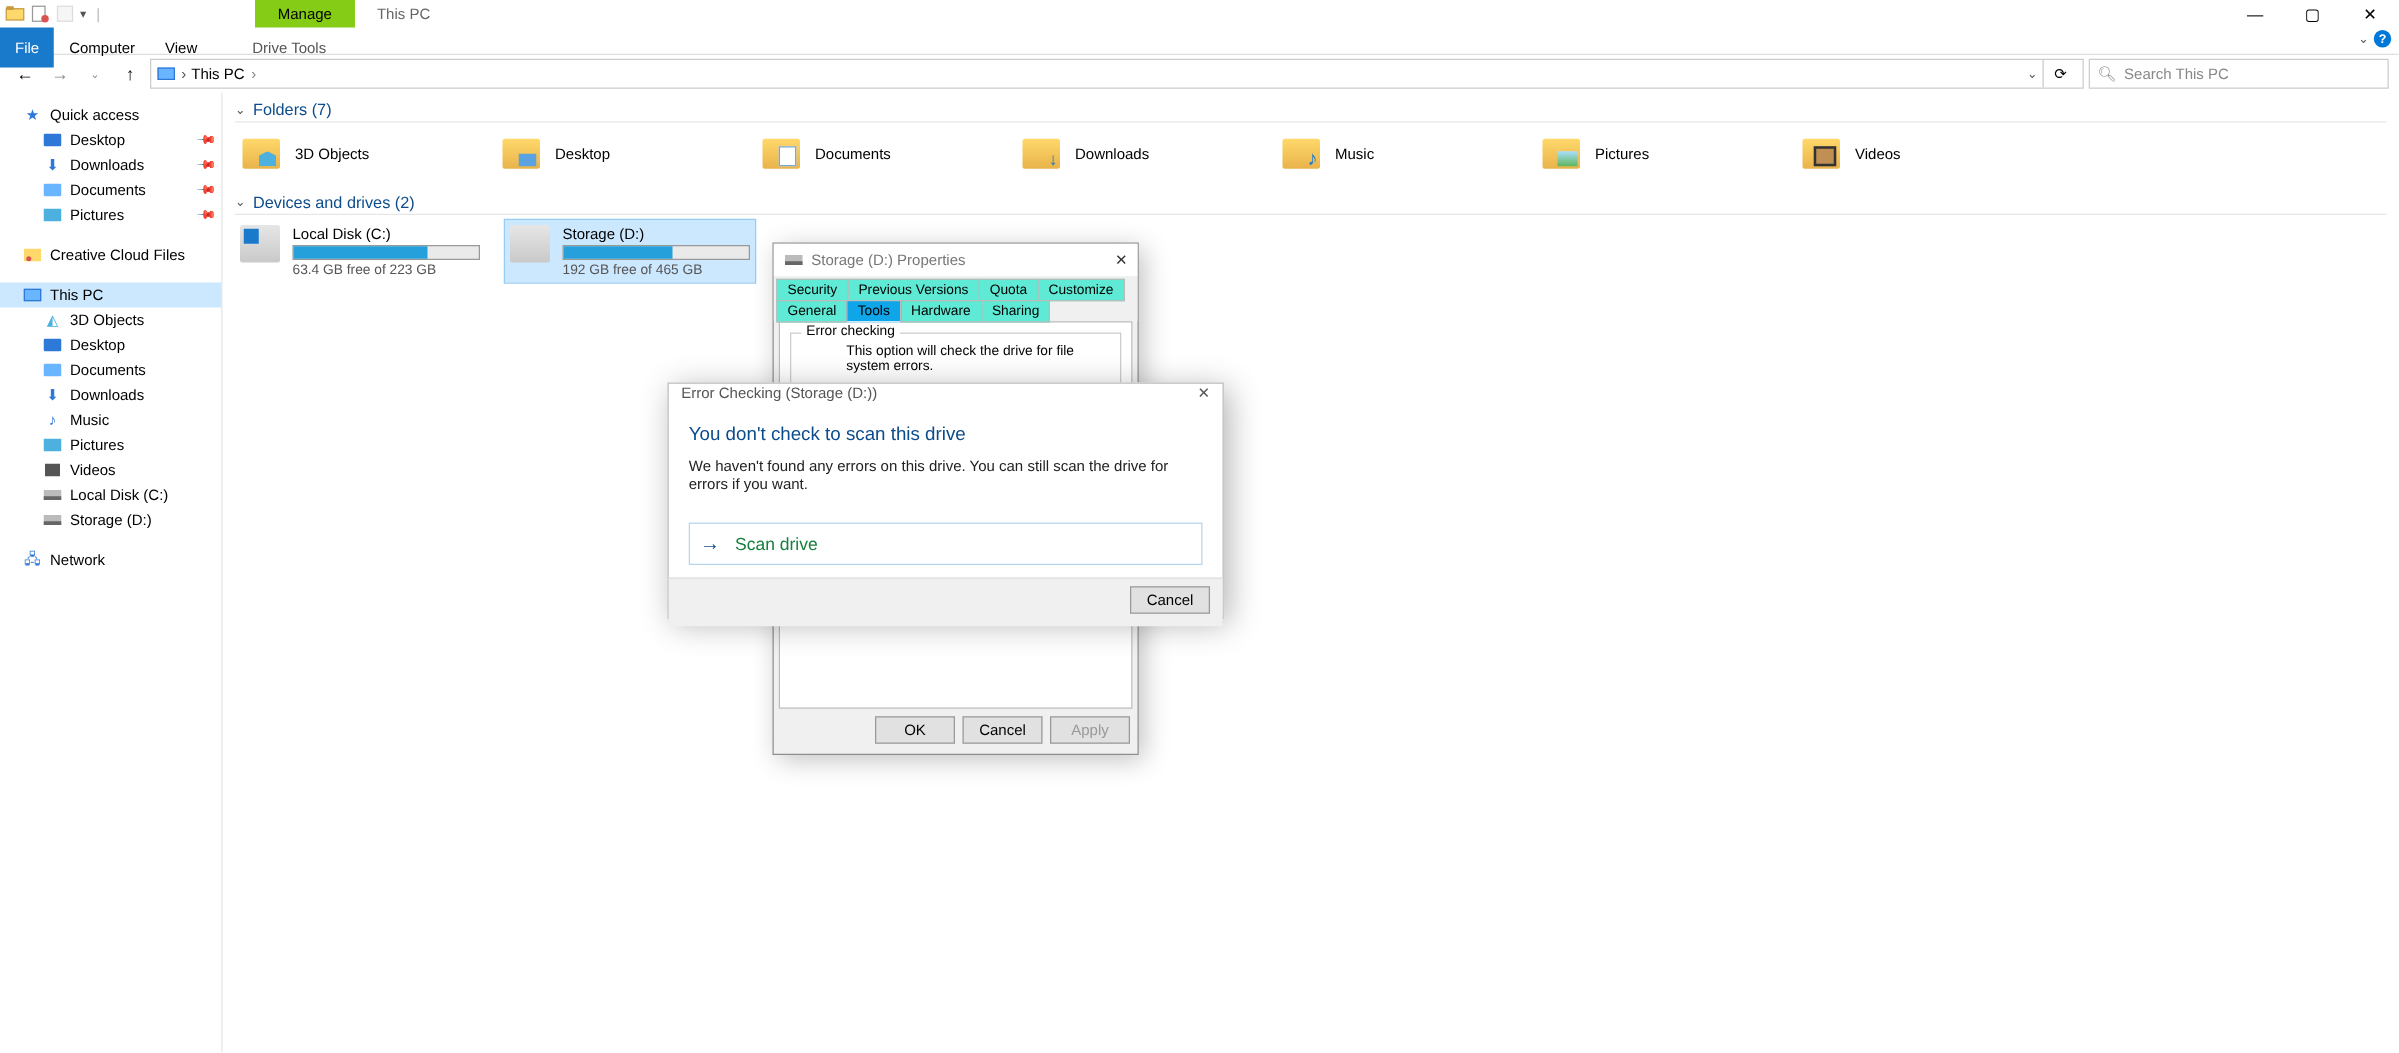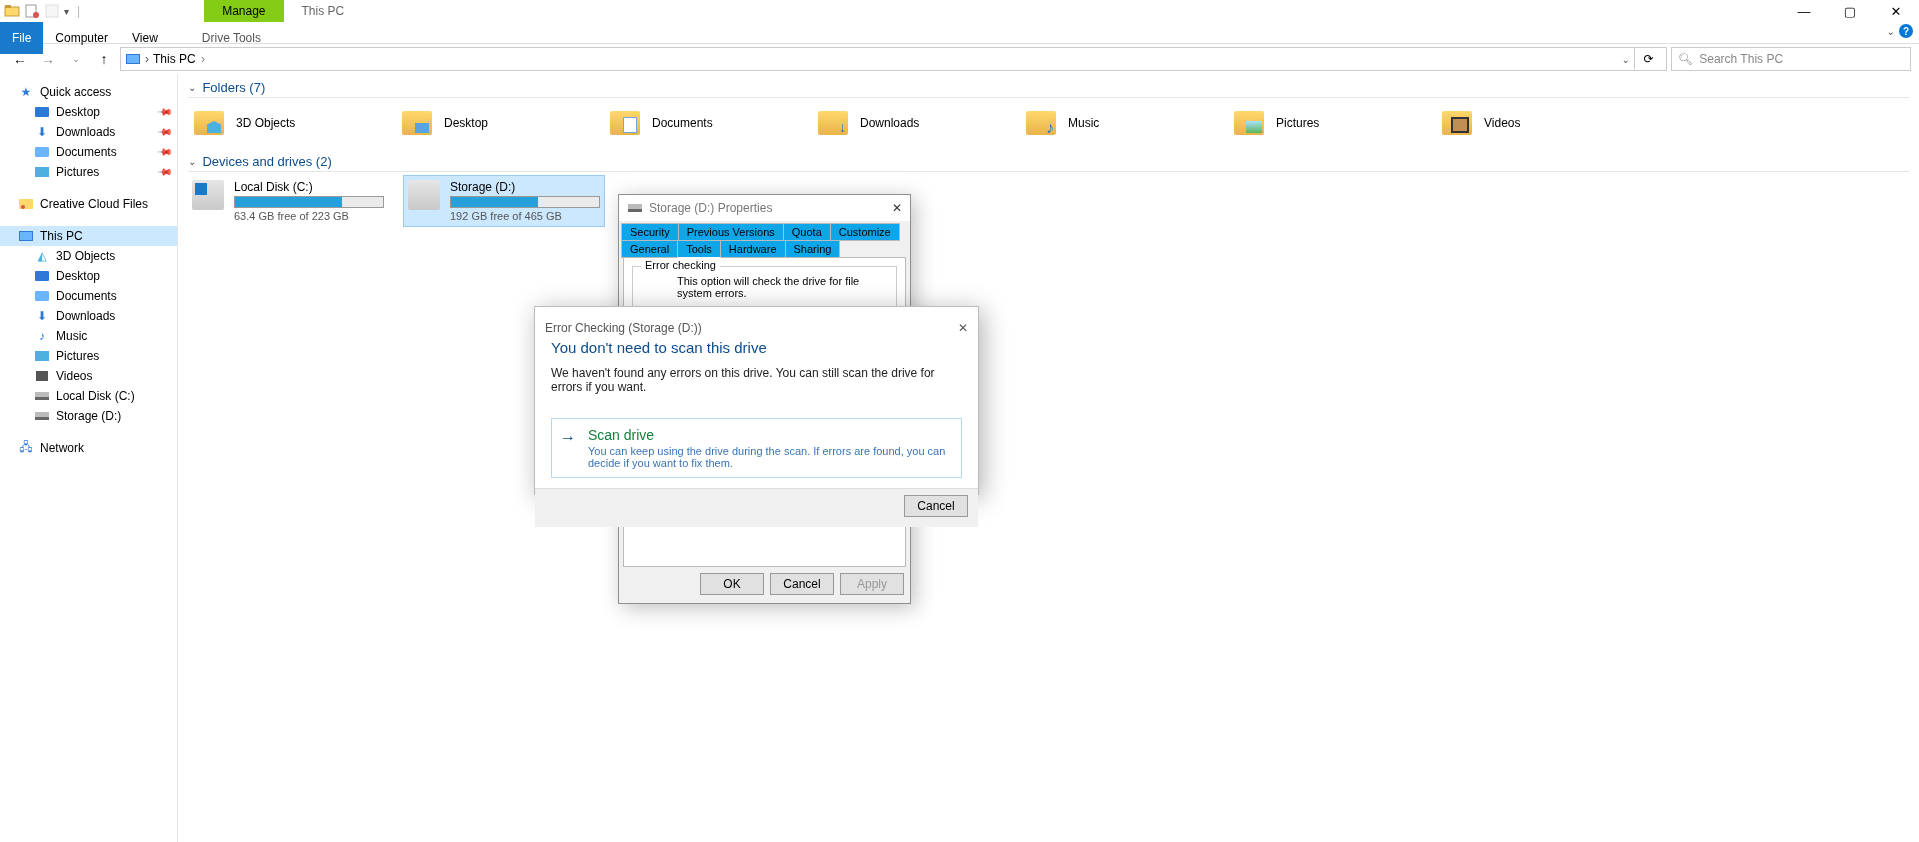--- a/index.html
+++ b/index.html
@@ -141,40 +141,40 @@
     position:absolute;
     left:440px; top:120px;
     width:293px; height:410px;
     border:1px solid #8f8f8f;
     background:#f0f0f0;
     box-shadow: 4px 4px 20px rgba(0,0,0,0.25);
   }
   .dlg-title { height:26px; background:#fff; display:flex; align-items:center; padding:0 8px; color:#777; gap:6px;}
   .dlg-title .x { margin-left:auto; color:#333;}
   .tabrow { display:flex; flex-wrap:wrap; border-bottom:0; background:#f0f0f0; padding:2px 2px 0;}
-  .dlg-tab { border:1px solid #bbb; background:#0ea5e9; padding:0 8px; height:18px; font-size:11px; margin-right:-1px; margin-bottom:-1px; display:flex; align-items:center;}
+  .dlg-tab { border:1px solid #bbb; background:#5eead4; padding:0 8px; height:18px; font-size:11px; margin-right:-1px; margin-bottom:-1px; display:flex; align-items:center;}
   .dlg-tab.active { background:#0ea5e9; border-bottom:1px solid #fff; z-index:1;}
   .tabcontent { background:#fff; margin:0 4px; border:1px solid #bbb; height:310px; padding:8px;}
   .groupbox { border:1px solid #ccc; padding:8px 8px 28px; position:relative;}
   .groupbox .legend { position:absolute; top:-8px; left:8px; background:#fff; padding:0 4px; font-size:11px;}
   .opt-desc { font-size:11px; margin-left:36px; color:#000;}
   .dlg-buttons { display:flex; justify-content:flex-end; gap:6px; padding:6px;}
   .btn { min-width:64px; height:22px; border:1px solid #999; background:#e1e1e1; font-size:12px; display:flex; align-items:center; justify-content:center;}
   .btn.disabled { color:#999;}
   
   .errordlg {
     position:absolute;
     left:356px; top:232px;
     width:445px; height:189px;
     border:1px solid #bbb;
     background:#fff;
     box-shadow: 4px 4px 24px rgba(0,0,0,0.3);
     z-index:5;
   }
-  .errordlg .dlg-title2 { height:28px; display:flex; align-items:flex-end; padding:0 10px; color:#555;}
+  .errordlg .dlg-title2 { height:28px; display:flex; align-items:flex-start; padding:0 10px; color:#555;}
   .errordlg .dlg-title2 .x { margin-left:auto;}
   .errordlg .body { padding: 4px 16px 10px;}
   .headline { color:#0b4c8c; font-size:15px; margin-bottom:10px;}
   .bodytext { font-size:12px; color:#222; margin-bottom:24px;}
   .commandlink {
     border:1px solid #b6d5ee;
     padding:8px 10px 8px 36px;
     position:relative;
     color:#0b4c8c;
   }
@@ -465,26 +465,25 @@
         <div class="btn disabled">Apply</div>
       </div>
     </div>
 
     <div class="errordlg">
       <div class="dlg-title2">
         <span>Error Checking (Storage (D:))</span>
         <span class="x">✕</span>
       </div>
       <div class="body">
-        <div class="headline">You don't need to scan this drive</div>
+        <div class="headline">You don't check to scan this drive</div>
         <div class="bodytext">We haven't found any errors on this drive. You can still scan the drive for errors if you want.</div>
         <div class="commandlink">
           <span class="arr">→</span>
           <div class="cl-title">Scan drive</div>
-          <div class="cl-sub">You can keep using the drive during the scan. If errors are found, you can decide if you want to fix them.</div>
         </div>
       </div>
       <div class="ftr">
         <div class="btn">Cancel</div>
       </div>
     </div>
 
   </div>
 </div>
 

